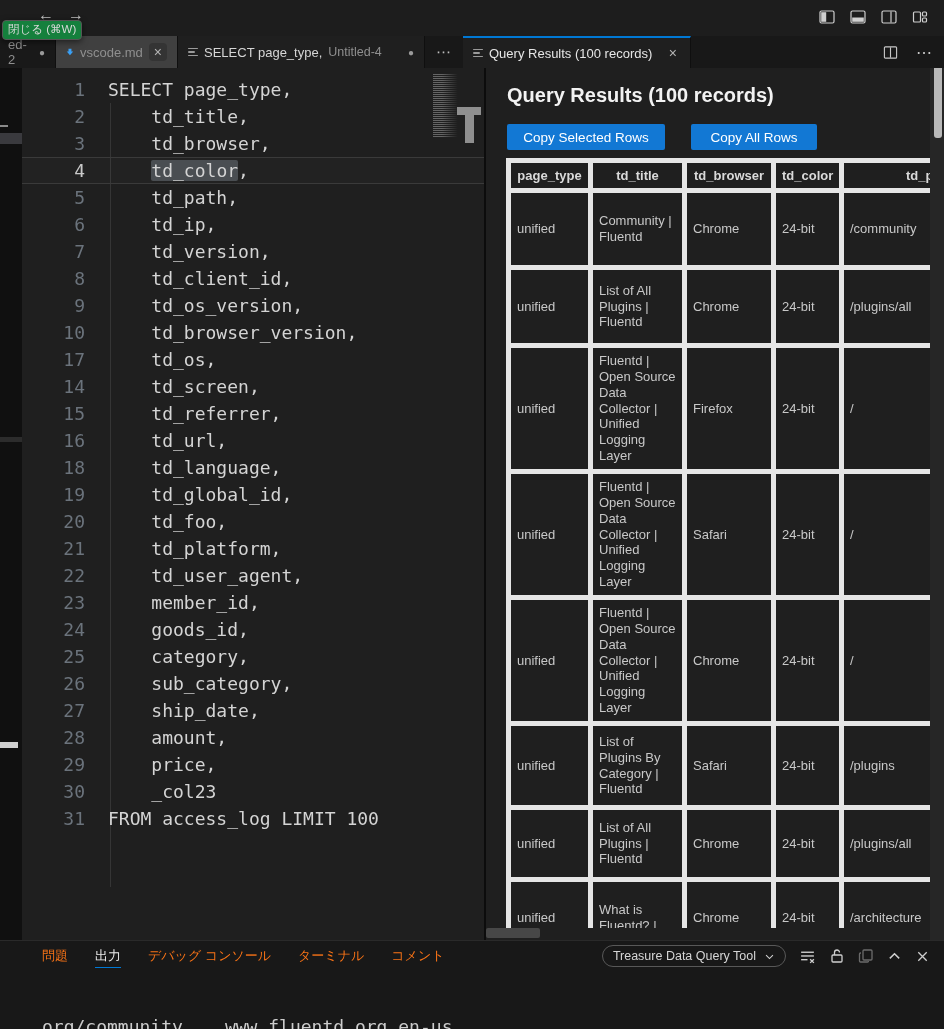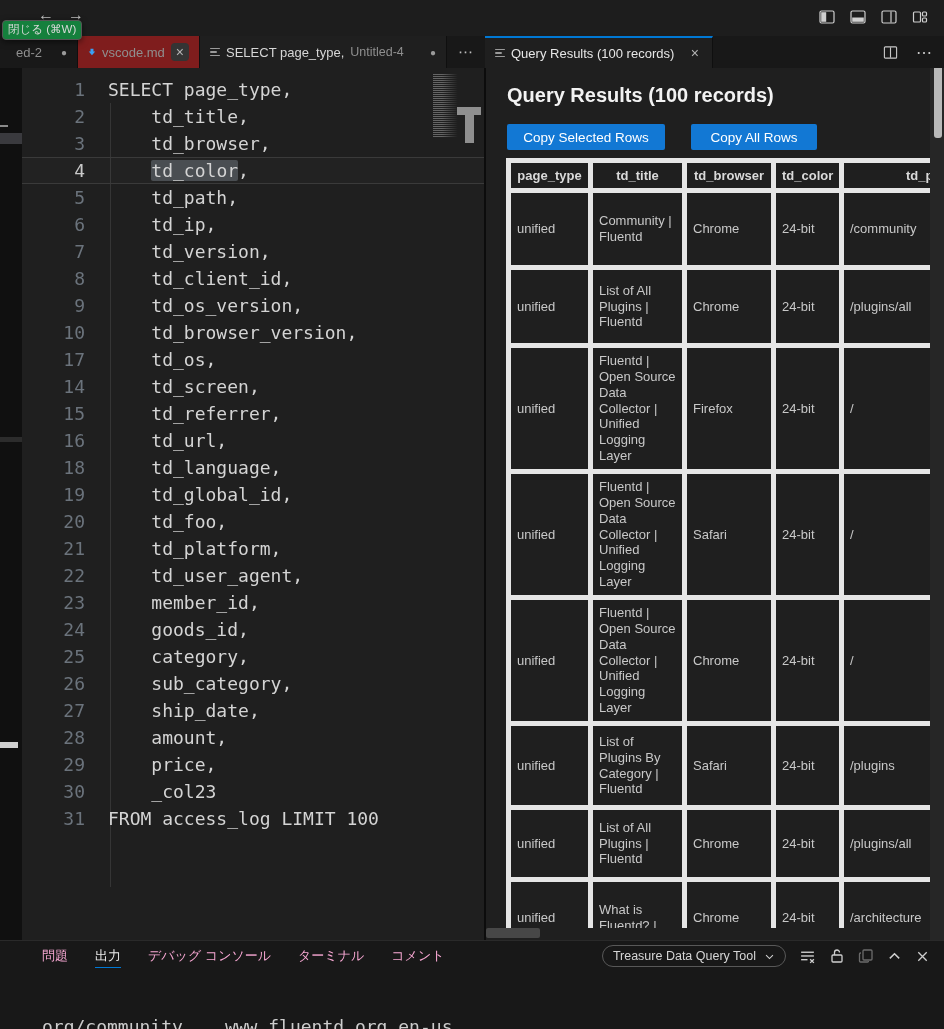--- a/index.html
+++ b/index.html
@@ -22,22 +22,22 @@
   
   .tooltip { position:absolute; left:2px; top:20px; z-index:60; background:#15803d;
              border:1px solid #555; border-radius:4px; padding:1px 5px 2px;
              color:#d8d8d8; font-size:11.5px; box-shadow:0 2px 6px rgba(0,0,0,.5); }
 
   
   .tabbar { position:absolute; left:0; top:36px; width:944px; height:32px; background:#181818;
             display:flex; }
   .tab { height:32px; display:flex; align-items:center; gap:6px; padding:0 10px;
          font-size:13px; color:#8f8f8f; border-right:1px solid #0f0f0f; position:relative; }
-  .tab-partial { width:78px; background:#191919; padding-left:16px; }
-  .tab-md { width:122px; background:#7f1d1d; }
+  .tab-partial { width:56px; background:#191919; padding-left:8px; }
+  .tab-md { width:122px; background:#404040; }
   .tab-sql { width:247px; background:#1f1f1f; color:#d6d6d6; }
   .tab-secondary { color:#8f8f8f; font-size:12.5px; }
   .tab-dot { font-size:10px; color:#9a9a9a; margin-left:auto; }
   .tab-overflow { width:38px; height:32px; display:flex; align-items:center; justify-content:center;
                   color:#bdbdbd; font-size:15px; letter-spacing:1px; }
   .group2 { margin-left:auto; display:flex; flex:1; position:relative; }
   .tab-results { width:228px; background:#1f1f1f; color:#e6e6e6; border-top:2px solid #0078d4;
                  border-right:1px solid #0f0f0f; }
   .close-x { color:#b5b5b5; font-size:14px; margin-left:auto; padding:0 3px; border-radius:4px; }
   .close-x.hoverbox { background:#343434; padding:1px 5px; }
@@ -92,21 +92,21 @@
   table.results td { text-align:left; line-height:1.22; }
   .wv-vscroll { position:absolute; right:0; top:-12px; width:14px; height:884px; background:#262626; }
   .wv-vthumb { position:absolute; right:2px; top:4px; width:8px; height:78px; background:#b9b9b9; border-radius:3px; }
   .wv-hthumb { position:absolute; left:0; top:860px; width:54px; height:10px; background:#474747; border-radius:2px; }
 
   
   .panel { position:absolute; left:0; top:940px; width:944px; height:89px; background:#181818;
            border-top:1px solid #2a2a2a; }
   .panel-header { position:relative; height:30px; }
   .panel-tabs { position:absolute; left:42px; top:0; height:30px; display:flex; gap:27px; align-items:center; }
-  .panel-tab { font-size:13px; color:#f9a8d4; position:relative; height:30px; display:flex; align-items:center; }
+  .panel-tab { font-size:13px; color:#f97316; position:relative; height:30px; display:flex; align-items:center; }
   .panel-tab.active { color:#eaeaea; }
   .panel-tab.active::after { content:""; position:absolute; left:0; right:0; bottom:3px; height:1.5px; background:#0078d4; }
   .panel-right { position:absolute; right:14px; top:0; height:30px; display:flex; gap:13px; align-items:center; }
   .tool-dropdown { height:22px; border:1px solid #585858; border-radius:11px; padding:0 10px;
                    display:flex; align-items:center; gap:8px; color:#d6d6d6; font-size:12.5px; }
   .panel-icon { display:flex; align-items:center; }
   .output { position:absolute; left:0; top:30px; width:944px; height:59px; overflow:hidden; }
   .output-inner { margin-top:-12px; padding-left:42px; font-family:"DejaVu Sans Mono", monospace;
                   font-size:18px; line-height:27px; color:#cccccc; white-space:pre; }
   .olink { border-bottom:1px solid #c7c7c7; }

